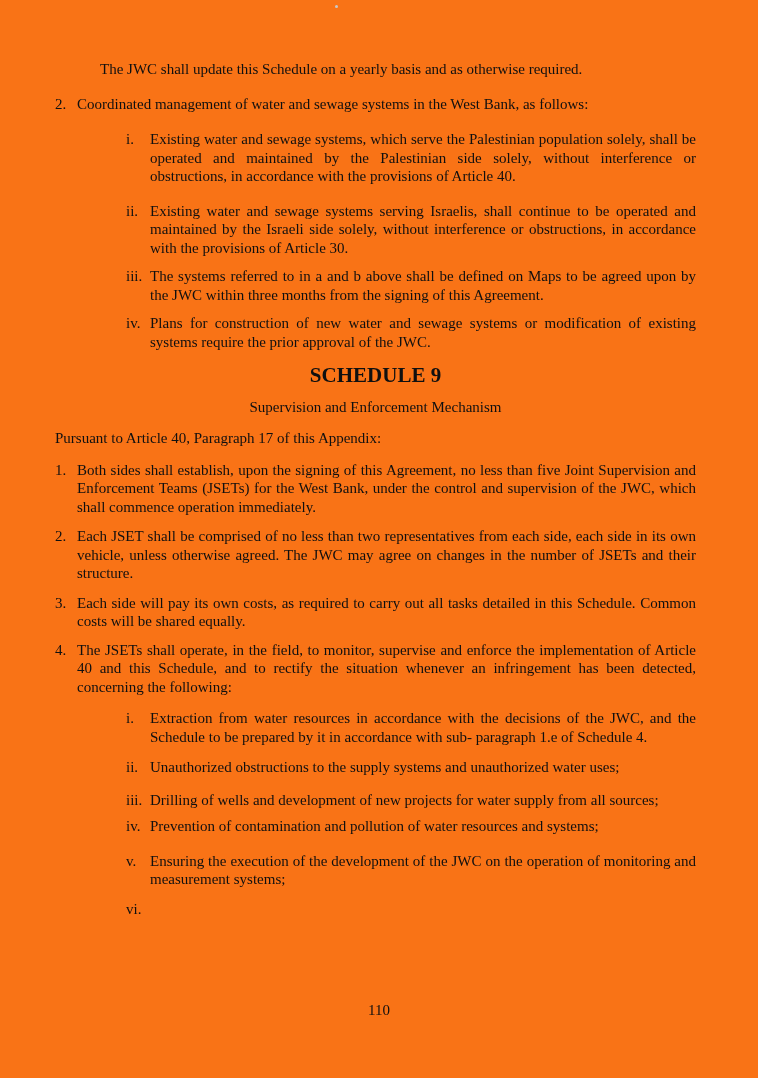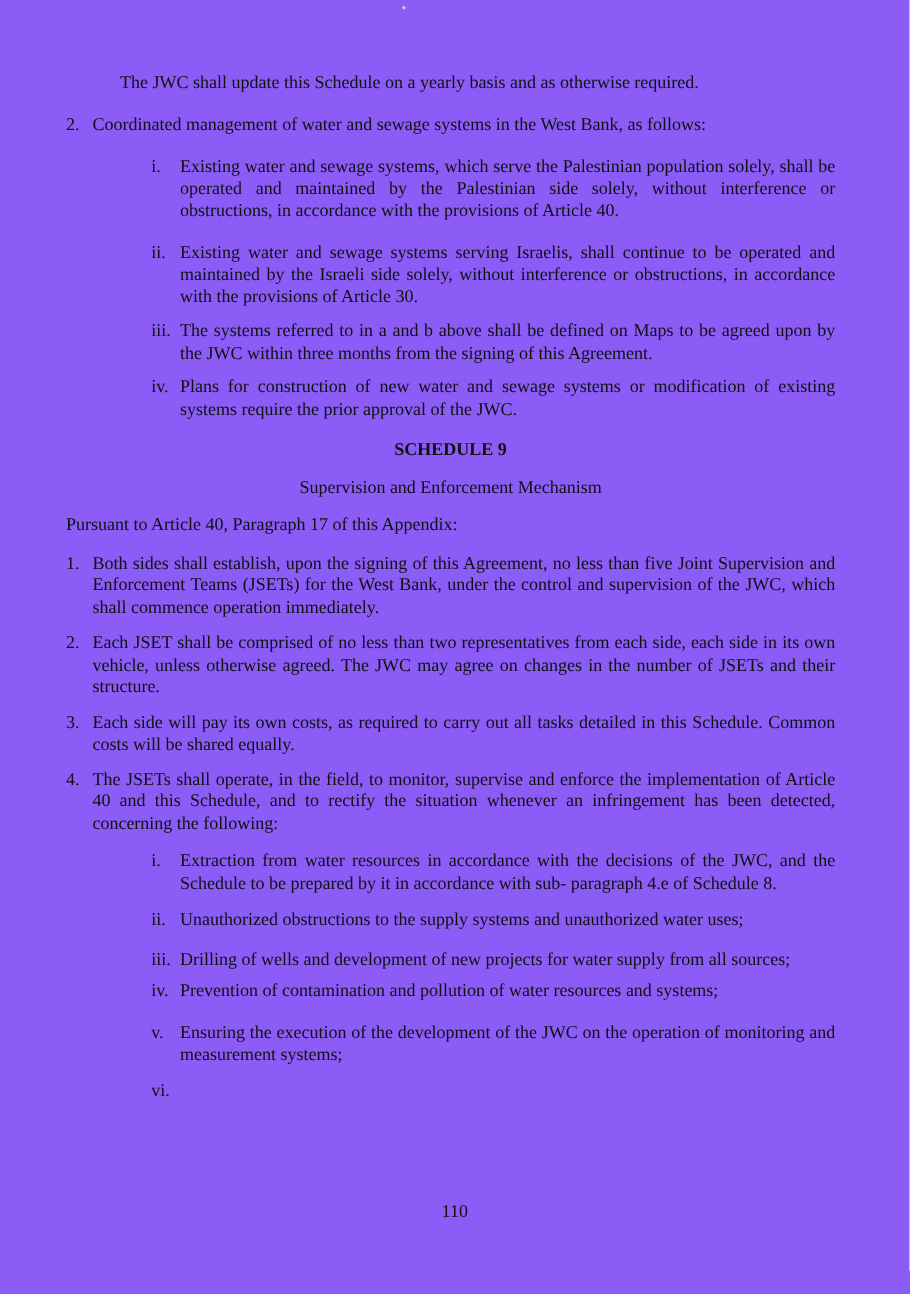--- a/index.html
+++ b/index.html
@@ -4,21 +4,21 @@
 <style>
   html, body {
     margin: 0;
     padding: 0;
     background: #ffffff;
   }
   .page {
     position: relative;
     width: 758px;
     height: 1078px;
-    background: #8b5cf6;
+    background: #f97316;
     overflow: hidden;
     font-family: "Liberation Serif", "DejaVu Serif", serif;
     color: #101010;
     font-size: 15px;
     line-height: 18.5px;
   }
   .content {
     position: absolute;
     left: 55px;
     top: 60px;
@@ -42,21 +42,21 @@
   .item.sub {
     padding-left: 71px;
   }
   .item.sub .marker {
     flex: 0 0 24px;
   }
   .title {
     margin: 0;
     text-align: center;
     font-weight: bold;
-    font-size: 15px;
+    font-size: 21px;
   }
   .subtitle {
     margin: 0;
     text-align: center;
   }
   .lead {
     margin: 0;
   }
   .page-number {
     position: absolute;
@@ -132,21 +132,21 @@
       <span class="marker">3.</span>
       <span class="body">Each side will pay its own costs, as required to carry out all tasks detailed in this Schedule. Common costs will be shared equally.</span>
     </div>
     <div class="item mb13">
       <span class="marker">4.</span>
       <span class="body">The JSETs shall operate, in the field, to monitor, supervise and enforce the implementation of Article 40 and this Schedule, and to rectify the situation whenever an infringement has been detected, concerning the following:</span>
     </div>
 
     <div class="item sub mb12">
       <span class="marker">i.</span>
-      <span class="body">Extraction from water resources in accordance with the decisions of the JWC, and the Schedule to be prepared by it in accordance with sub- paragraph 4.e of Schedule 8.</span>
+      <span class="body">Extraction from water resources in accordance with the decisions of the JWC, and the Schedule to be prepared by it in accordance with sub- paragraph 1.e of Schedule 4.</span>
     </div>
     <div class="item sub mb14">
       <span class="marker">ii.</span>
       <span class="body">Unauthorized obstructions to the supply systems and unauthorized water uses;</span>
     </div>
     <div class="item sub mb8">
       <span class="marker">iii.</span>
       <span class="body">Drilling of wells and development of new projects for water supply from all sources;</span>
     </div>
     <div class="item sub mb16">

